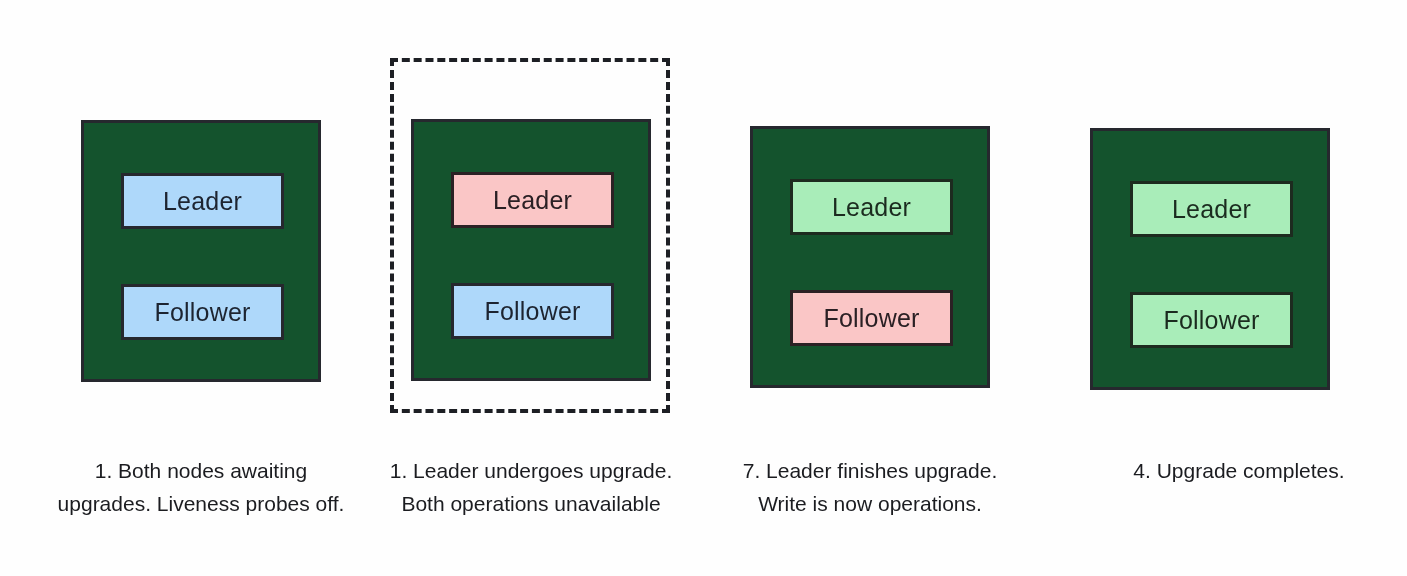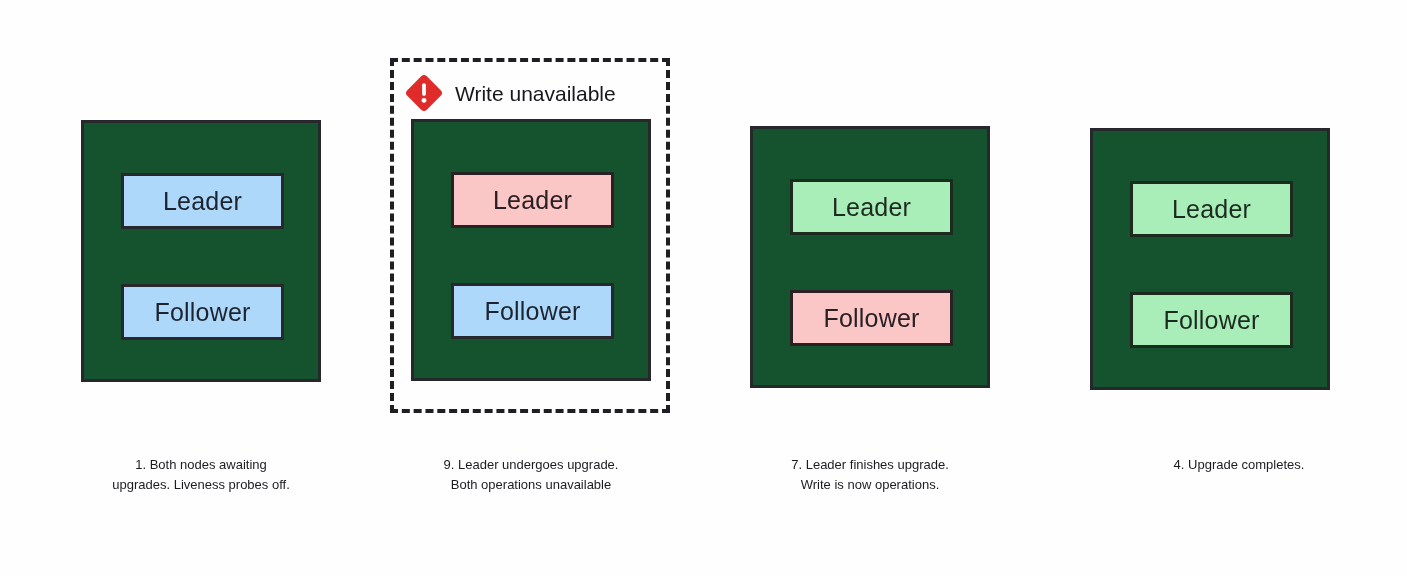--- a/index.html
+++ b/index.html
@@ -75,21 +75,21 @@
     font-size: 21px;
     color: #17181c;
     white-space: nowrap;
     line-height: 1;
   }
 
   
   .caption {
     position: absolute;
     text-align: center;
-    font-size: 13px;
+    font-size: 21px;
     line-height: 1.55;
     color: #1b1c20;
   }
   .caption .line { display: block; white-space: nowrap; }
 </style>
 </head>
 <body>
 
 <div id="diagram">
 
@@ -103,41 +103,33 @@
       </div>
     </div>
   </div>
   <div class="caption" style="left:20px; top:455px; width:362px;">
     <span class="line">1. Both nodes awaiting</span>
     <span class="line">upgrades. Liveness probes off.</span>
   </div>
 
   <div class="alert-wrapper" style="left:390px; top:58px; width:280px; height:355px;"></div>
 
-  <div class="alert-header" style="left:404px; top:73px;">
-    <svg class="warn-icon" viewBox="0 0 40 40">
-      <rect x="6.2" y="6.2" width="27.6" height="27.6" rx="4" ry="4" transform="rotate(45 20 20)" fill="#e02b2b"></rect>
-      <rect x="18.1" y="10.2" width="3.8" height="12.6" rx="1.9" fill="#ffffff"></rect>
-      <circle cx="20" cy="27.4" r="2.45" fill="#ffffff"></circle>
-    </svg>
-    <span class="alert-label">Write unavailable</span>
-  </div>
 
   <div class="panel" style="left:411px; top:119px; width:240px; height:262px;">
     <div class="node-box" style="left:0; top:0; width:240px; height:262px;">
       <div class="node pink" style="left:37px; top:50px; width:163px; height:56px;">
         <span>Leader</span>
       </div>
       <div class="node blue" style="left:37px; top:161px; width:163px; height:56px;">
         <span>Follower</span>
       </div>
     </div>
   </div>
   <div class="caption" style="left:350px; top:455px; width:362px;">
-    <span class="line">9. Leader undergoes upgrade.</span>
+    <span class="line">1. Leader undergoes upgrade.</span>
     <span class="line">Both operations unavailable</span>
   </div>
 
   <div class="panel" style="left:750px; top:126px; width:240px; height:262px;">
     <div class="node-box" style="left:0; top:0; width:240px; height:262px;">
       <div class="node green" style="left:37px; top:50px; width:163px; height:56px;">
         <span>Leader</span>
       </div>
       <div class="node pink" style="left:37px; top:161px; width:163px; height:56px;">
         <span>Follower</span>

